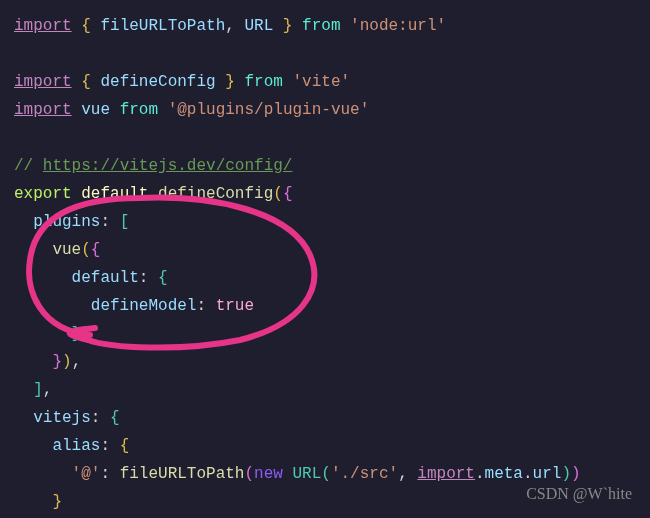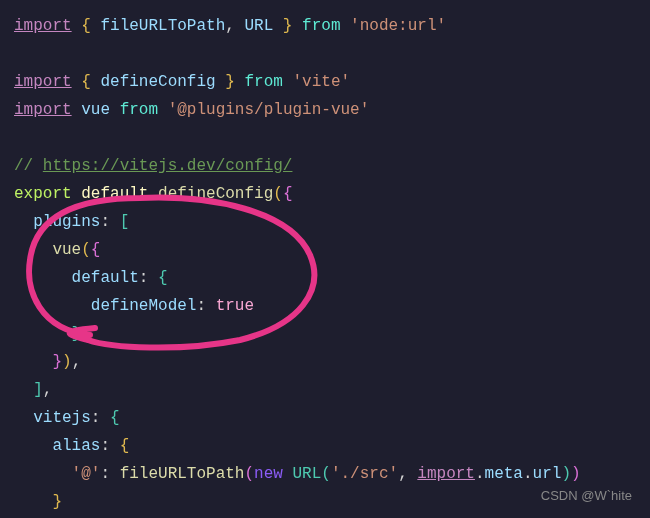--- a/index.html
+++ b/index.html
@@ -40,22 +40,22 @@
       position: absolute;
       pointer-events: none;
       top: 0;
       left: 0;
     }
     .watermark {
       position: absolute;
       bottom: 10px;
       right: 18px;
       color: #888;
-      font-size: 13px;
-      font-family: Liberation Sans, sans-serif;
+      font-size: 16px;
+      font-family: Liberation Serif, serif;
     }
   </style>
 </head>
 <body>
 
 <div class="code-container">
   <div class="line"><span class="kw-import">import</span><span class="brace"> { </span><span class="ident">fileURLToPath</span><span class="punct">, </span><span class="ident">URL</span><span class="brace"> } </span><span class="kw-from">from</span><span> </span><span class="string">'node:url'</span></div>
   <div class="line">&nbsp;</div>
   <div class="line"><span class="kw-import">import</span><span class="brace"> { </span><span class="ident">defineConfig</span><span class="brace"> } </span><span class="kw-from">from</span><span> </span><span class="string">'vite'</span></div>
   <div class="line"><span class="kw-import">import</span><span> </span><span class="ident">vue</span><span> </span><span class="kw-from">from</span><span> </span><span class="string">'@plugins/plugin-vue'</span></div>

